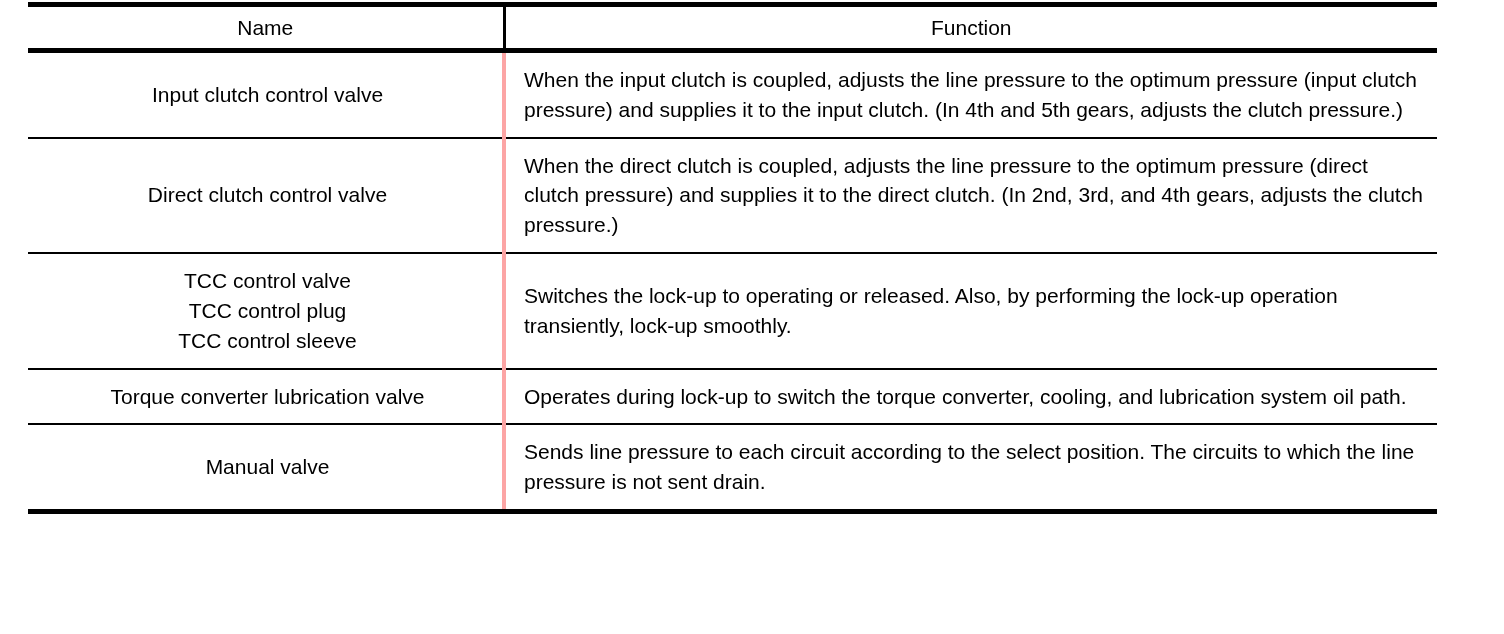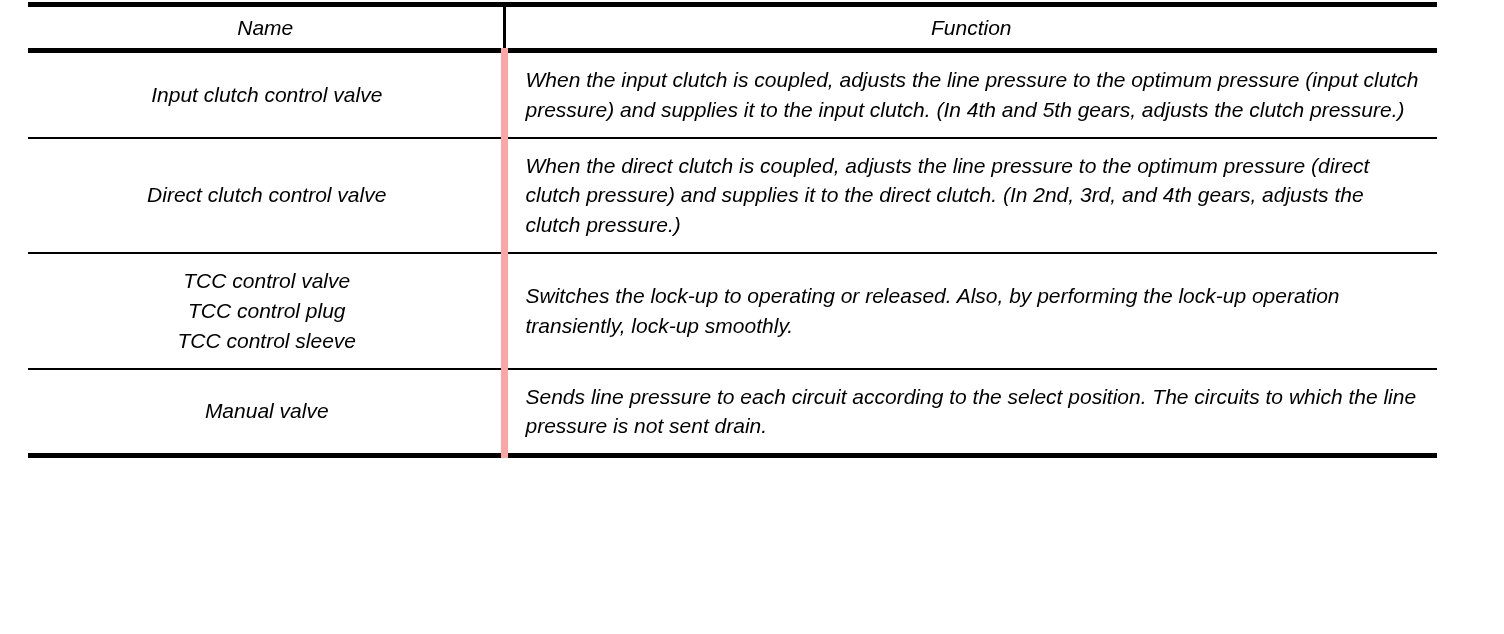--- a/index.html
+++ b/index.html
@@ -14,21 +14,20 @@
     font-family: "Liberation Sans", sans-serif;
     color: #000000;
     overflow: hidden;
   }
 
   .page {
     position: relative;
     width: 1468px;
     height: 634px;
     background: #ffffff;
-    font-style: italic;
   }
 
   .table-wrap {
     position: absolute;
     left: 28px;
     top: 2px;
     width: 1409px;
   }
 
   table.spec-table {
@@ -68,21 +67,21 @@
     line-height: 1.42;
     vertical-align: middle;
     background: #ffffff;
   }
   tbody td.cell-name {
     padding-left: 15px;
     padding-right: 10px;
     text-align: center;
   }
   tbody td.cell-function {
-    border-left: 7px solid #fca5a5;
+    border-left: 4px solid #fca5a5;
     padding-left: 18px;
     padding-right: 14px;
   }
   tbody tr.last-row td {
     border-bottom: 5px solid #000;
   }
 
   
   .name-lines {
     display: block;
@@ -138,20 +137,30 @@
               <span class="name-lines">
                 <span class="nl">TCC control valve</span>
                 <span class="nl">TCC control plug</span>
                 <span class="nl">TCC control sleeve</span>
               </span>
             </td>
             <td class="cell-function">
               <span class="fn-text">Switches the lock-up to operating or released. Also, by performing the lock-up operation transiently, lock-up smoothly.</span>
             </td>
           </tr>
+          <tr>
+            <td class="cell-name">
+              <span class="name-lines">
+                <span class="nl">Torque converter lubrication valve</span>
+              </span>
+            </td>
+            <td class="cell-function">
+              <span class="fn-text">Operates during lock-up to switch the torque converter, cooling, and lubrication system oil path.</span>
+            </td>
+          </tr>
           <tr class="last-row">
             <td class="cell-name">
               <span class="name-lines">
                 <span class="nl">Manual valve</span>
               </span>
             </td>
             <td class="cell-function">
               <span class="fn-text">Sends line pressure to each circuit according to the select position. The circuits to which the line pressure is not sent drain.</span>
             </td>
           </tr>

